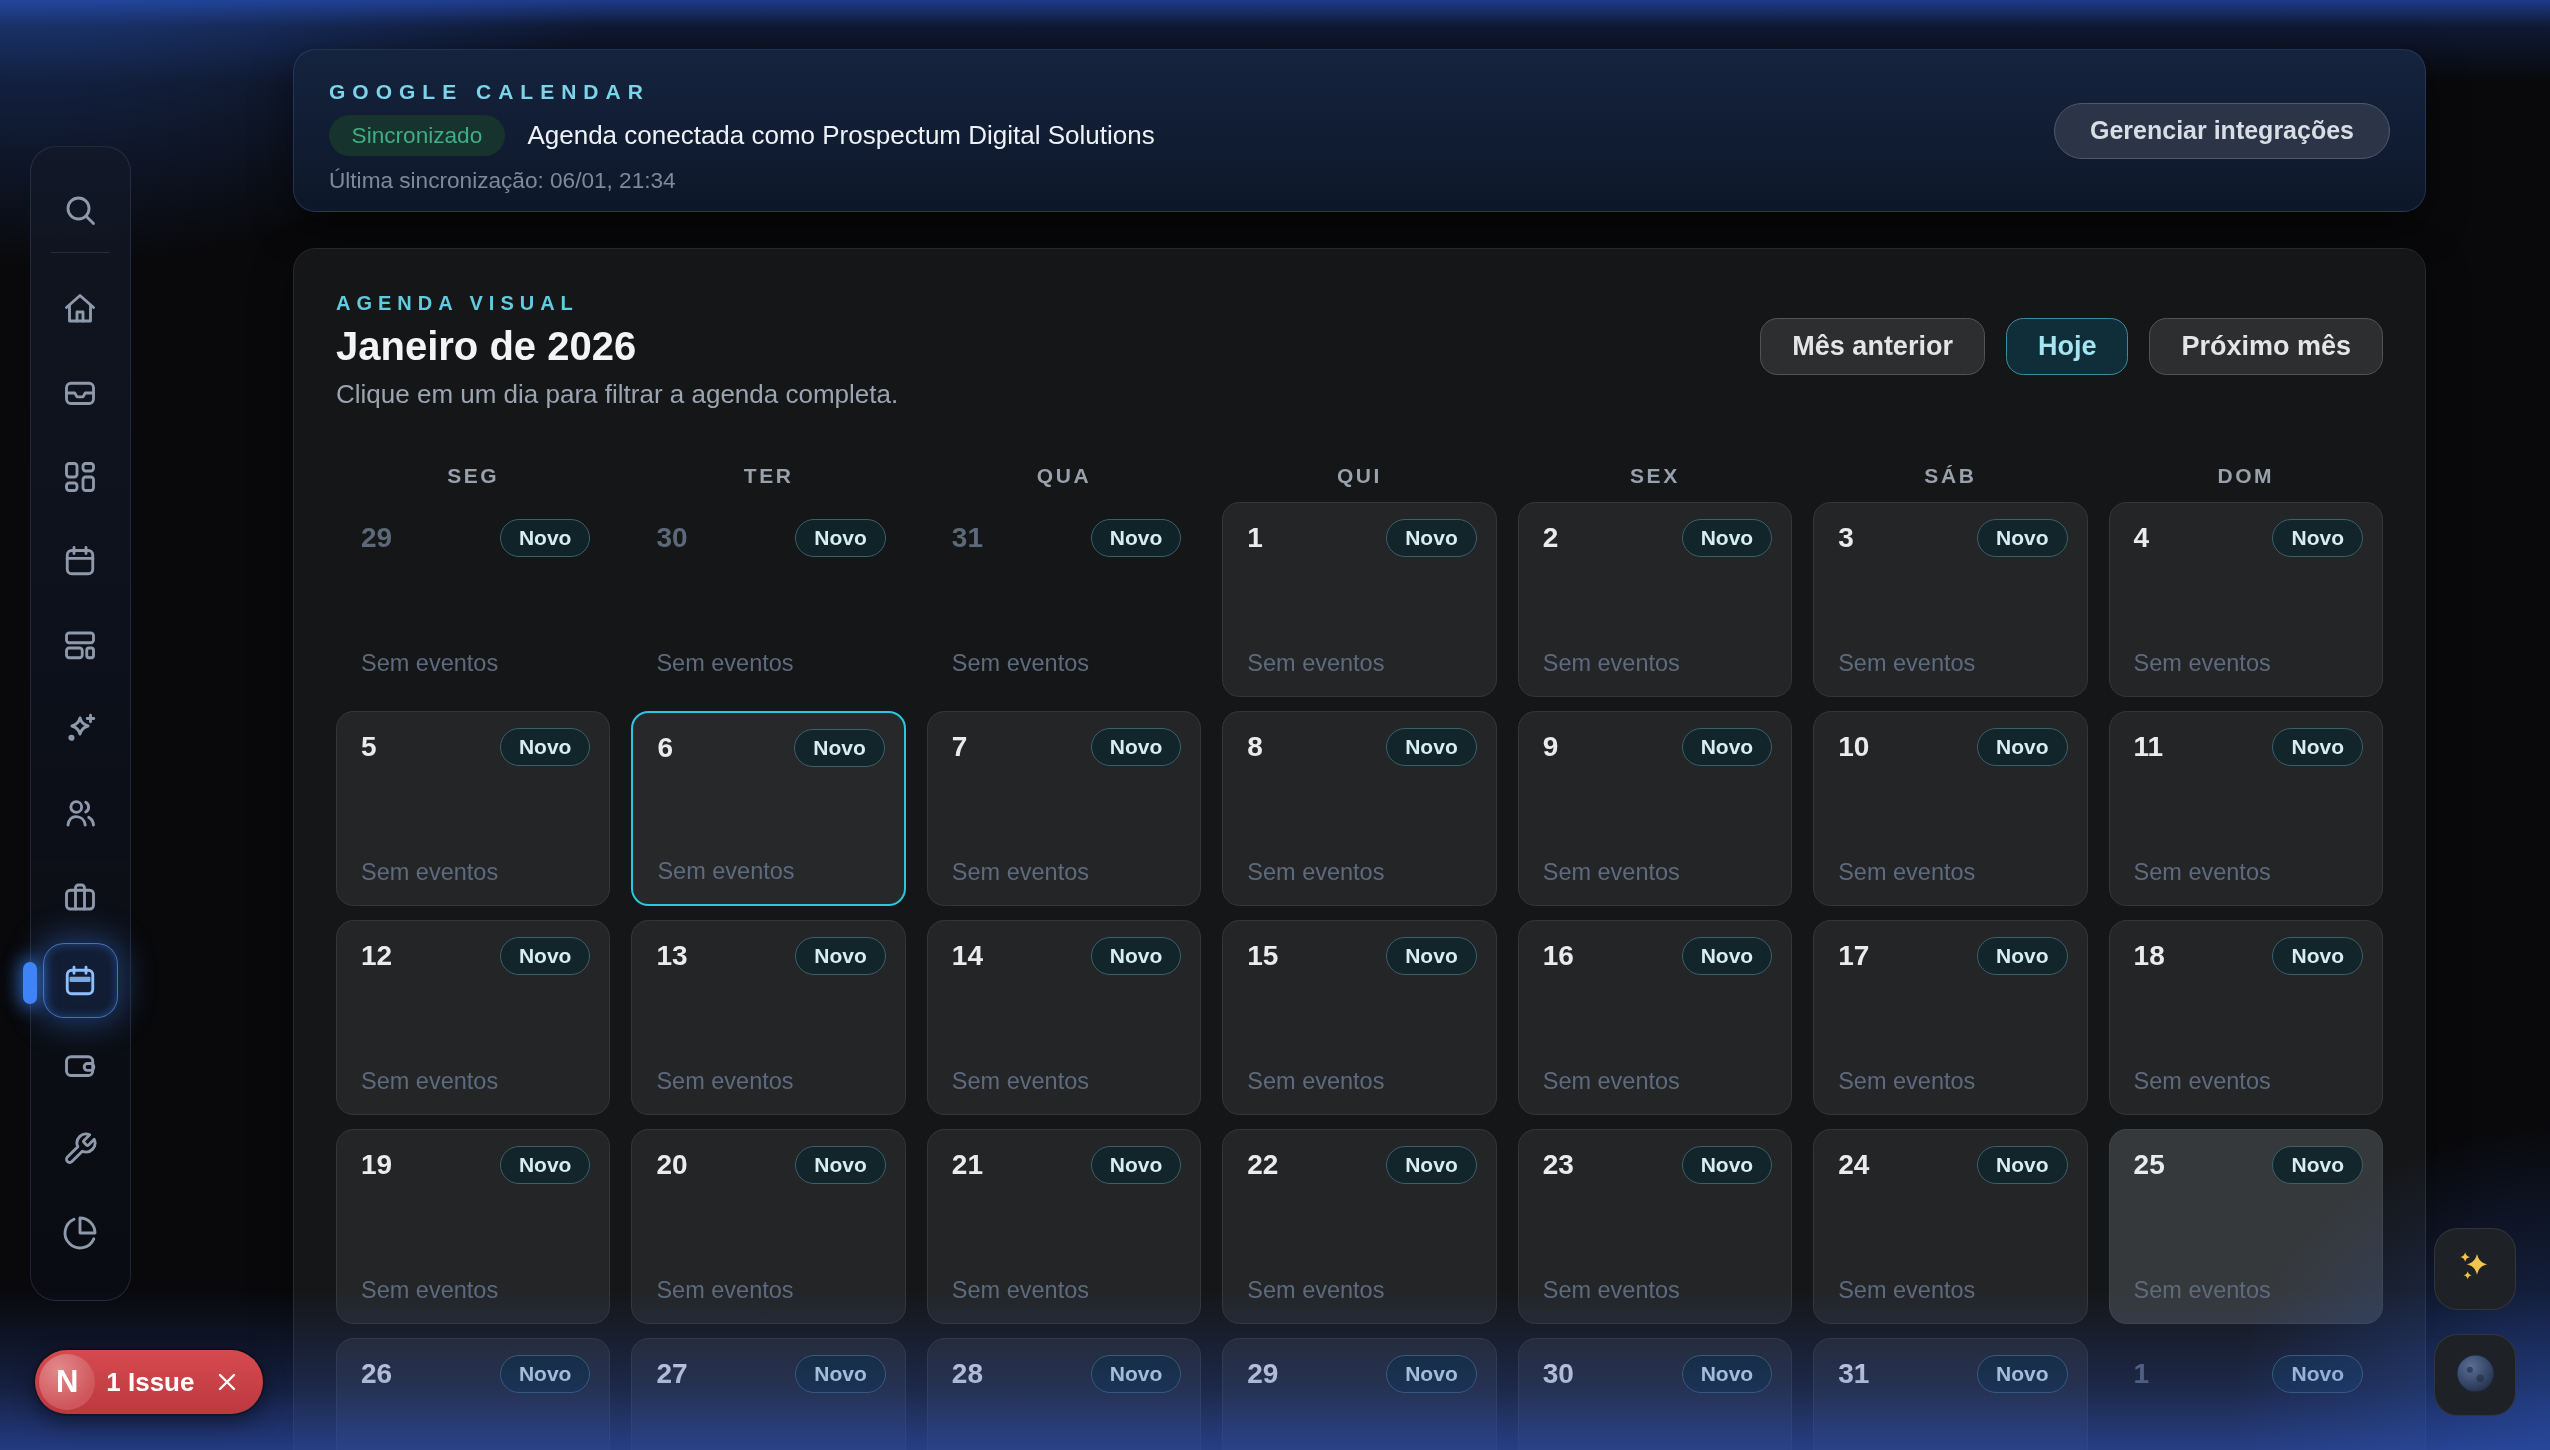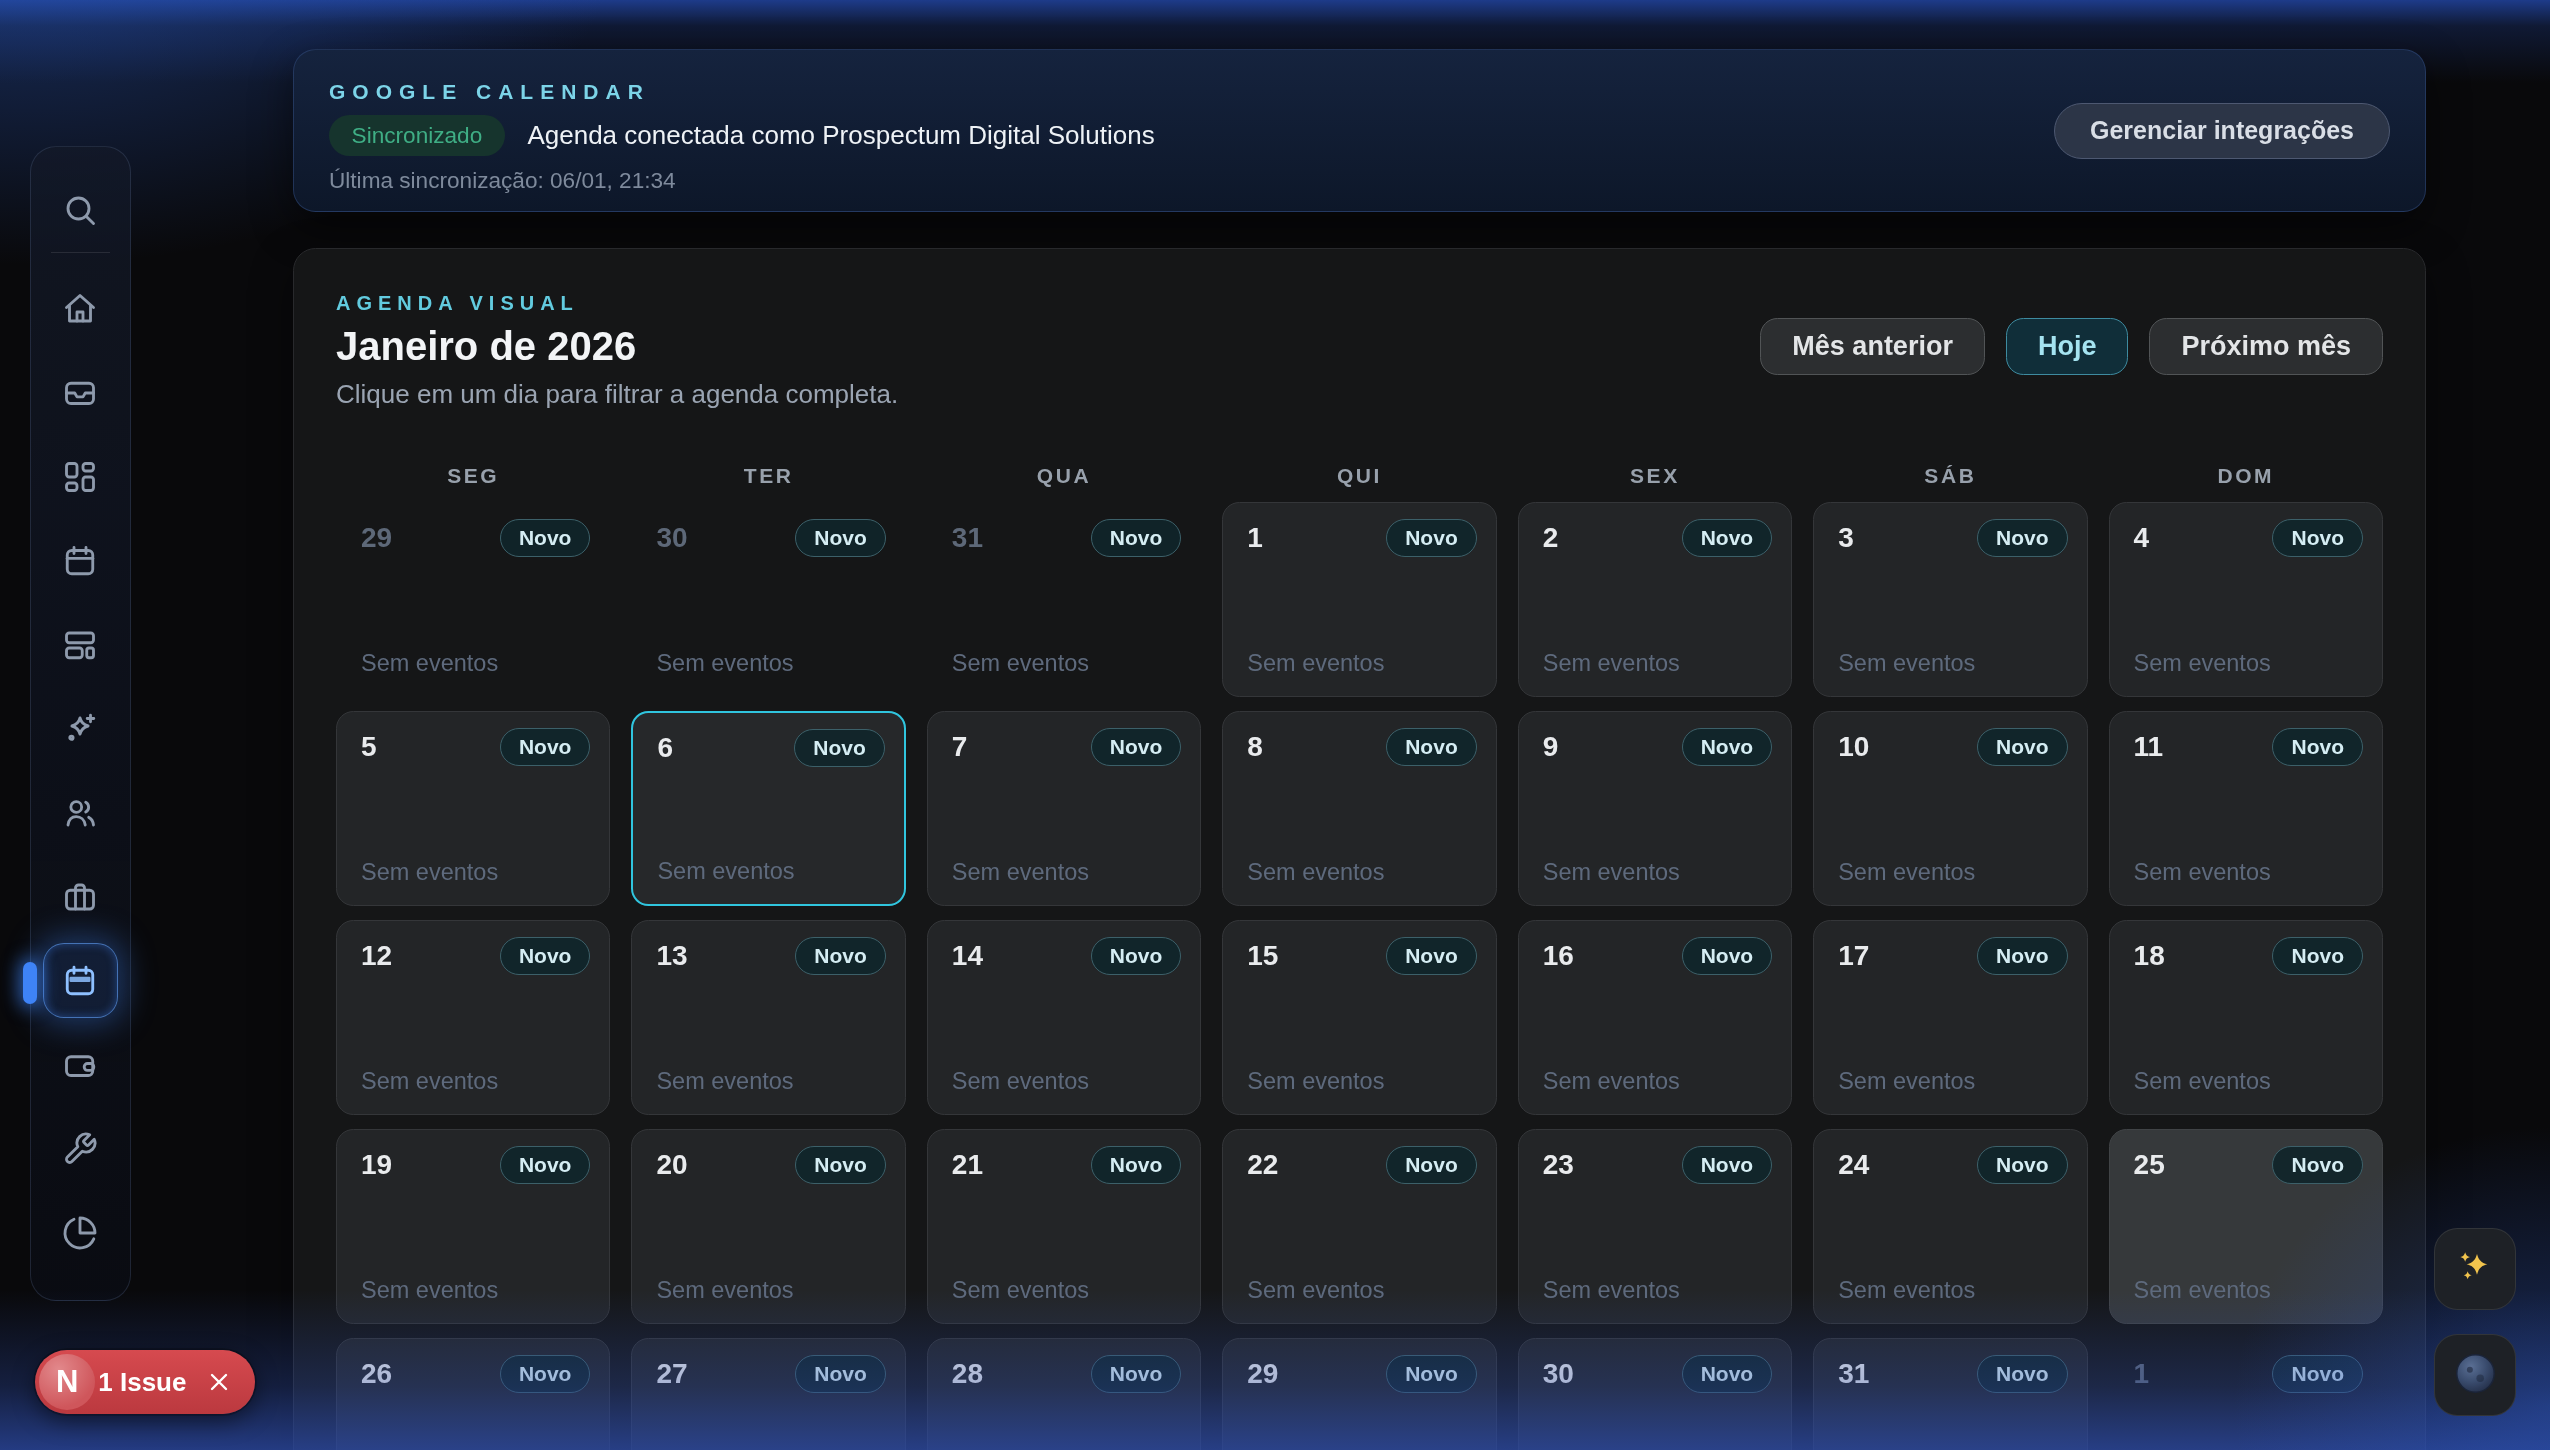--- a/index.html
+++ b/index.html
@@ -137,21 +137,21 @@
     background:linear-gradient(180deg,#d64a4f,#bb393f);
     box-shadow:0 7px 21px rgba(0,0,0,.5), 0 0 0 1.7px rgba(0,0,0,.25);
     cursor:pointer;
   }
   .issue-avatar {
     width:56px; height:56px; margin-left:4.3px; border-radius:50%;
     background:radial-gradient(circle at 35% 28%, #e2898c, #cf565b 70%);
     display:flex; align-items:center; justify-content:center;
     font-size:31px; font-weight:700; color:#fff;
   }
-  .issue-label { margin-left:3px; font-size:26px; font-weight:600; color:#fff; }
+  .issue-label { margin-left:11px; font-size:26px; font-weight:600; color:#fff; }
   .issue-close { margin-left:21px; display:flex; cursor:pointer; }
   .issue-close svg { width:24px; height:24px; stroke:#fff; stroke-width:2.4; }
 
   
   .float-stack { position:absolute; right:34px; top:1228px; z-index:60; display:flex; flex-direction:column; gap:23.5px; }
   .float-btn {
     width:82px; height:82px; border-radius:23.5px;
     background:#1e2126; border:1.7px solid rgba(255,255,255,.09);
     display:flex; align-items:center; justify-content:center; cursor:pointer;
   }

